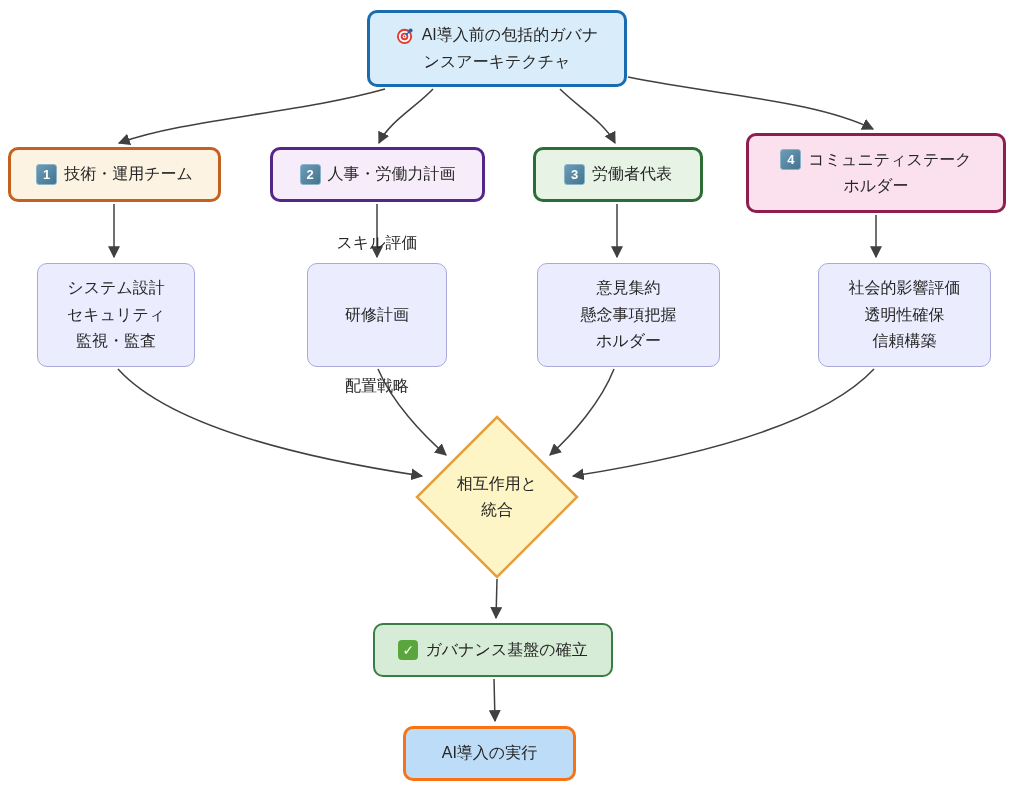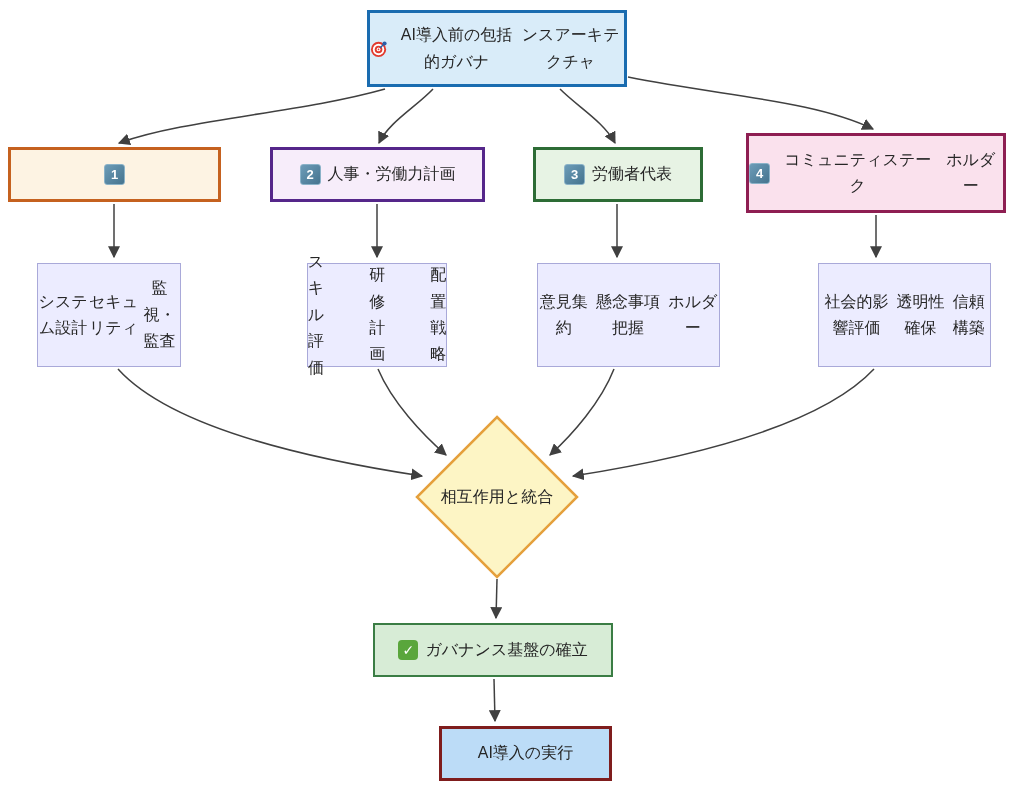--- a/index.html
+++ b/index.html
@@ -5,22 +5,22 @@
   html,body{margin:0;padding:0;background:#ffffff;}
   .canvas{
     position:relative;width:1015px;height:790px;background:#ffffff;
     font-family:"Liberation Sans","DejaVu Sans",sans-serif;color:#262626;
     overflow:hidden;
   }
   svg.edges{position:absolute;left:0;top:0;}
   .edge{fill:none;stroke:#404040;stroke-width:1.5;}
   .node{
     position:absolute;box-sizing:border-box;
-    display:flex;flex-direction:row;align-items:center;justify-content:center;
-    text-align:center;font-size:16px;line-height:1.65;
+    display:flex;flex-direction:column;align-items:center;justify-content:center;
+    text-align:center;font-size:16px;line-height:1.65;border-radius:10px;
   }
   .node .row{display:flex;align-items:center;justify-content:center;gap:7px;}
   .keycap{
     display:inline-block;width:19px;height:19px;border-radius:3px;
     background:linear-gradient(135deg,#6d9cb8 0%,#45748f 100%);
     border:1px solid #8ab2c8;color:#ffffff;font-size:13px;font-weight:bold;
     line-height:19px;text-align:center;flex:0 0 auto;
   }
   .check-badge{
     display:inline-block;width:20px;height:20px;border-radius:4px;
@@ -28,27 +28,27 @@
     line-height:20px;text-align:center;flex:0 0 auto;
   }
   .line{display:block;}
   
   .n-top      {left:367px;top:10px;width:260px;height:77px;background:#d9ecf9;border:3px solid #1a6cb0;}
   .n-tech     {left:8px;top:147px;width:213px;height:55px;background:#fdf3e3;border:3px solid #c5611f;}
   .n-hr       {left:270px;top:147px;width:215px;height:55px;background:#f7edfa;border:3px solid #55268a;}
   .n-worker   {left:533px;top:147px;width:170px;height:55px;background:#e7f3e4;border:3px solid #2d6c35;}
   .n-community{left:746px;top:133px;width:260px;height:80px;background:#fae1ed;border:3px solid #8e1e52;}
   .n-detail   {background:#ececff;border:1.5px solid #a9a9d9;}
-  .n-d1{left:37px;top:263px;width:144px;height:104px;}
+  .n-d1{left:37px;top:263px;width:158px;height:104px;}
   .n-d2{left:307px;top:263px;width:140px;height:104px;gap:45px;}
   .n-d3{left:537px;top:263px;width:183px;height:104px;}
   .n-d4{left:790px;top:263px;width:173px;height:104px;margin-left:28px;}
   .n-diamond-label{left:427px;top:458px;width:140px;height:78px;background:transparent;border:none;}
   .n-outcome  {left:373px;top:623px;width:240px;height:54px;background:#d7ecd6;border:2.5px solid #3a7d44;}
-  .n-execute  {left:439px;top:726px;width:173px;height:55px;background:#bcdcf7;border:3px solid #7f1d1d;}
+  .n-execute  {left:403px;top:726px;width:173px;height:55px;background:#bcdcf7;border:3px solid #f97316;}
 </style>
 </head>
 <body>
 
 <div class="canvas">
 
   <svg class="edges" width="1015" height="790" viewBox="0 0 1015 790">
     <defs>
       <marker id="arrow" viewBox="0 0 10 10" refX="9" refY="5" markerWidth="8" markerHeight="8" orient="auto-start-reverse">
         <path d="M0,0 L10,5 L0,10 z" fill="#404040"></path>
@@ -90,20 +90,21 @@
         </svg>
       </span>
       <span class="line">AI導入前の包括的ガバナ</span>
     </div>
     <span class="line">ンスアーキテクチャ</span>
   </div>
 
   <div class="node n-tech">
     <div class="row">
       <span class="keycap">1</span>
+      <span>技術・運用チーム</span>
     </div>
   </div>
 
   <div class="node n-hr">
     <div class="row">
       <span class="keycap">2</span>
       <span>人事・労働力計画</span>
     </div>
   </div>
 

